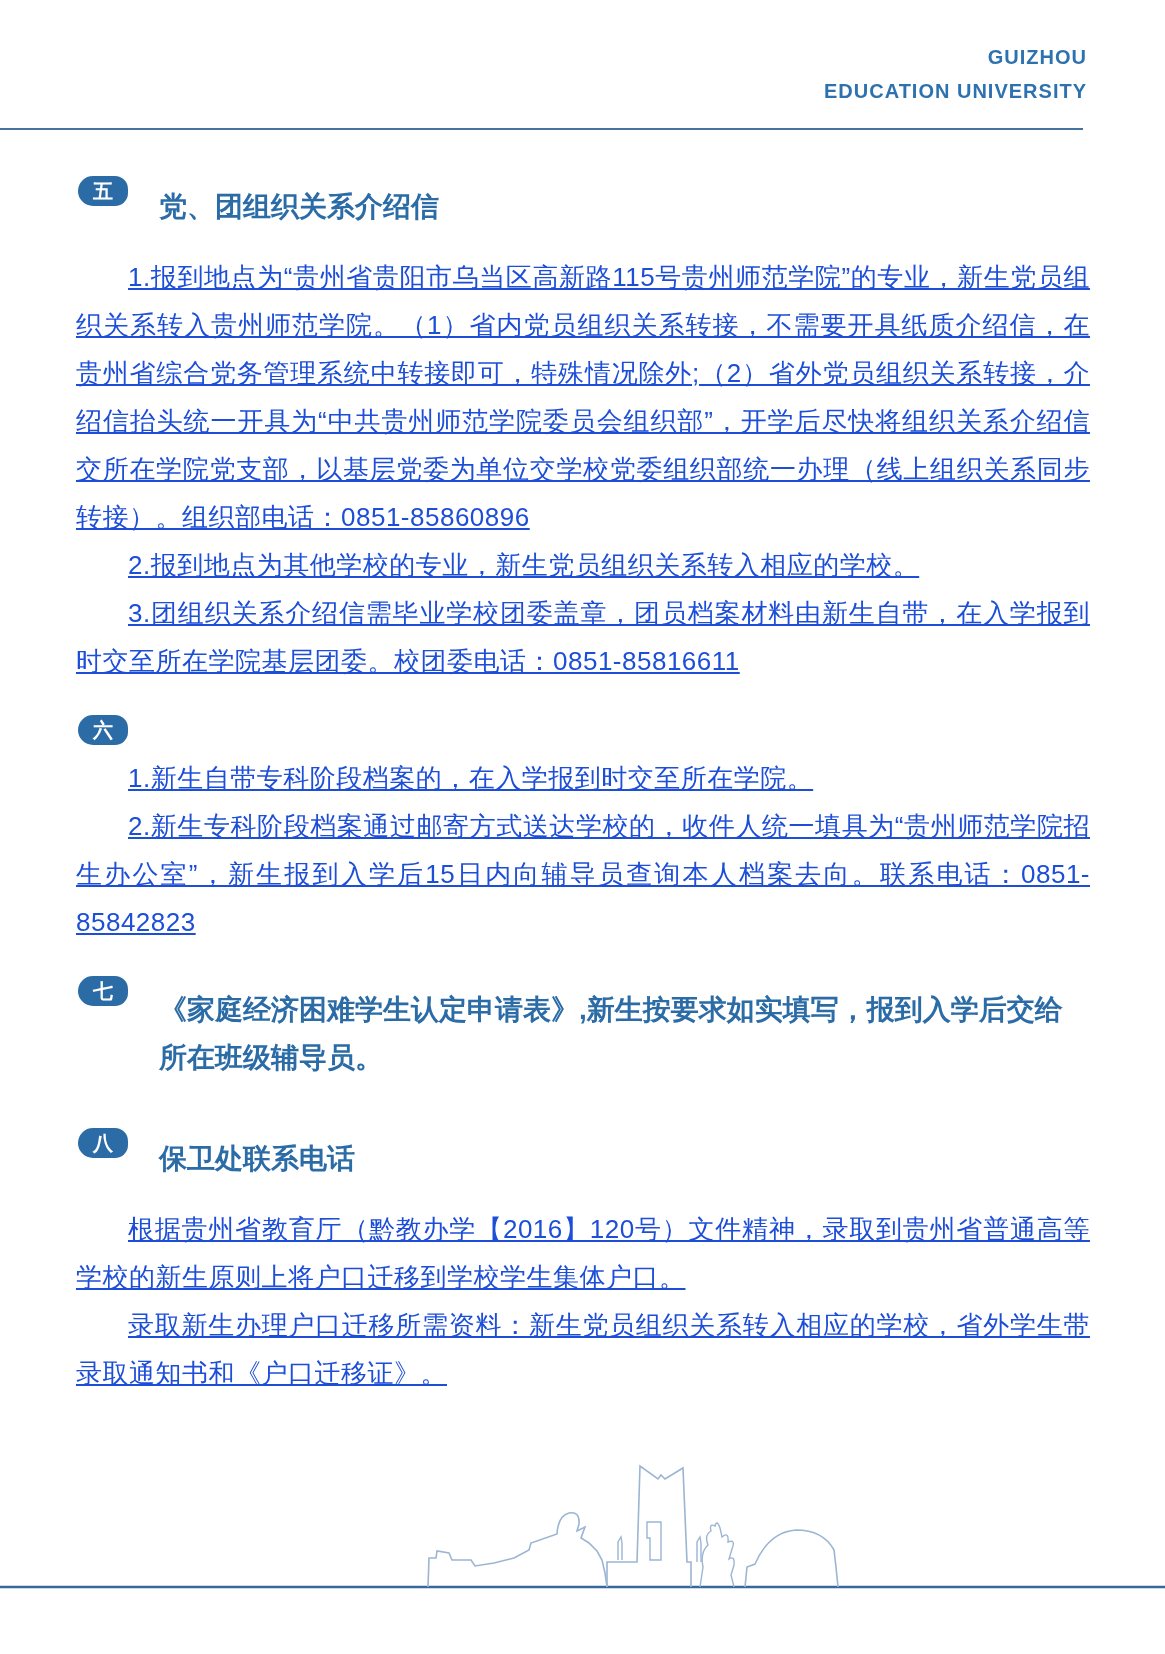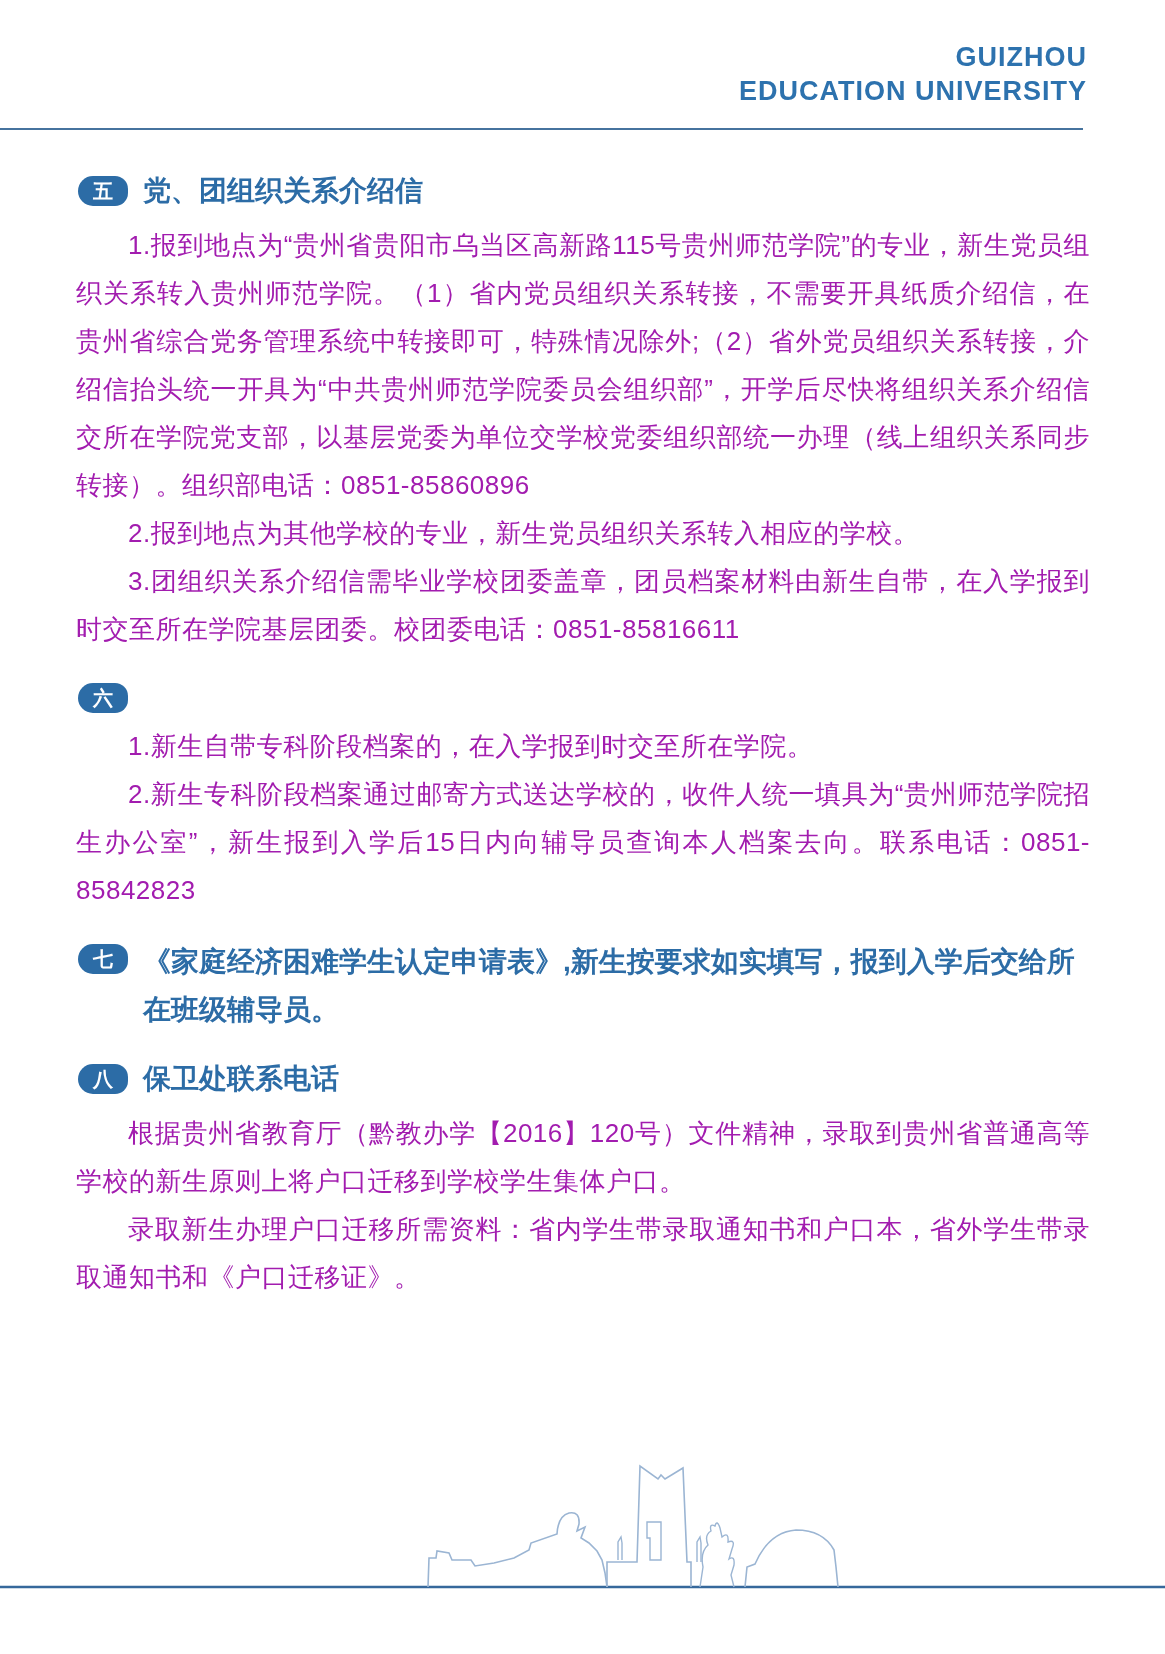--- a/index.html
+++ b/index.html
@@ -9,21 +9,21 @@
     margin:0 auto;
     background:#ffffff;
     font-family:"Liberation Sans","DejaVu Sans",sans-serif;
     overflow:hidden;
   }
   
   .brand{
     position:absolute;top:40px;right:78px;
     text-align:right;
     color:#2d72ae;
-    font-size:27px;
+    font-size:20px;
     font-weight:700;
     line-height:34px;
     letter-spacing:1px;
   }
   .header-rule{
     position:absolute;left:0;top:128px;
     width:1083px;height:2px;
     background:#46739e;
   }
   
@@ -44,35 +44,36 @@
     margin-top:6px;
     background:#2c6ca6;
     border-radius:15px 13px 13px 15px;
     color:#ffffff;
     font-size:20px;
     font-weight:700;
     display:flex;align-items:center;justify-content:center;
     line-height:1;
   }
   .sec-title{
-    margin:0;
+    margin:16px;
     color:#2c6ca6;
     font-size:28px;
     font-weight:700;
     line-height:42px;
   }
   .sec-title.multiline{line-height:48px;}
   .para{
     margin:0;
-    color:#a21caf;
+    color:#1d4ed8;
     font-size:26px;
     line-height:48px;
     text-align:justify;
     text-indent:2em;
     letter-spacing:0.5px;
+    text-decoration:underline;
   }
   
   .skyline-wrap{
     position:absolute;left:0;top:1426px;
     width:1165px;height:175px;
   }
 </style>
 </head>
 <body>
 
@@ -110,21 +111,21 @@
         <h2 class="sec-title multiline">《家庭经济困难学生认定申请表》,新生按要求如实填写，报到入学后交给所在班级辅导员。</h2>
       </div>
     </div>
 
     <div class="section">
       <div class="sec-head">
         <span class="badge">八</span>
         <h2 class="sec-title">保卫处联系电话</h2>
       </div>
       <p class="para">根据贵州省教育厅（黔教办学【2016】120号）文件精神，录取到贵州省普通高等学校的新生原则上将户口迁移到学校学生集体户口。</p>
-      <p class="para">录取新生办理户口迁移所需资料：省内学生带录取通知书和户口本，省外学生带录取通知书和《户口迁移证》。</p>
+      <p class="para">录取新生办理户口迁移所需资料：新生党员组织关系转入相应的学校，省外学生带录取通知书和《户口迁移证》。</p>
     </div>
 
   </div>
 
   <div class="skyline-wrap">
     <svg width="1165" height="175" viewBox="0 0 1165 175" fill="none" xmlns="http://www.w3.org/2000/svg">
 
       <path d="M0 161 H1165" stroke="#36689b" stroke-width="2.5"></path>
 
       <path d="M428 161 L429 132 L436 132 L437 125 L449 127 L452 134 L471 134 L475 140 L494 137 L514 132 L529 124 L531 117 L557 108

